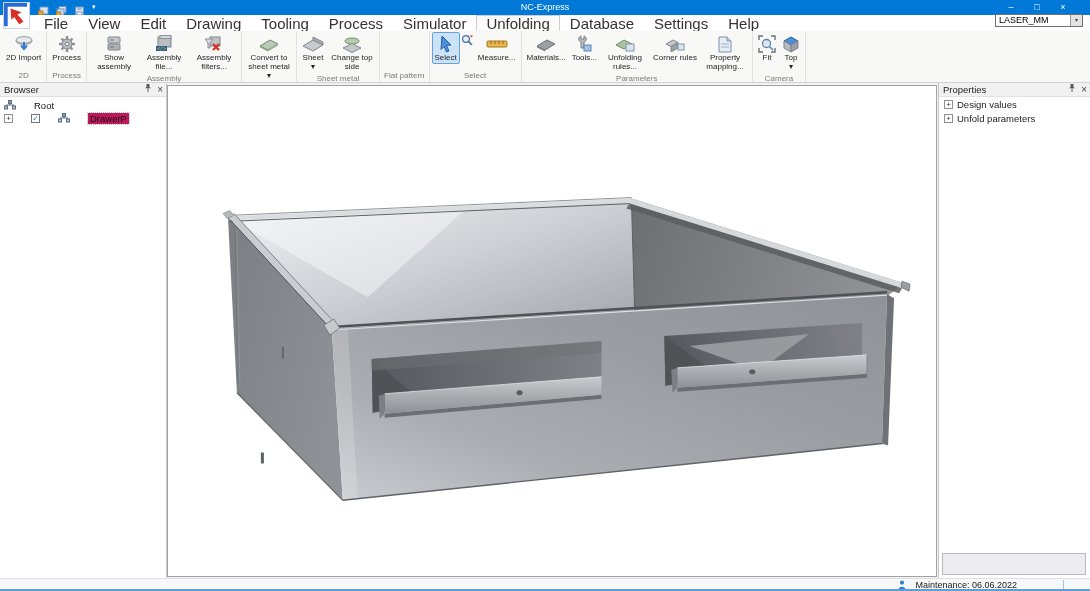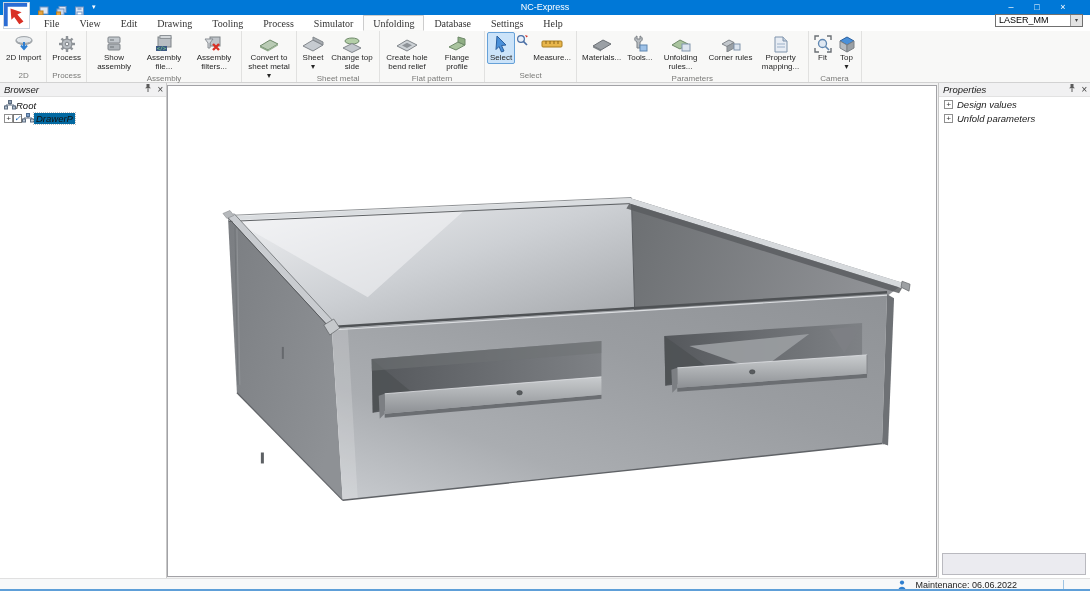--- a/index.html
+++ b/index.html
@@ -12,52 +12,52 @@
   .qat { position:absolute; left:38px; top:2px; display:flex; gap:7px; align-items:center; }
   .qat .qicon { width:11px; height:10px; display:inline-block; }
   .qat .qcaret { color:#fff; font-size:7px; line-height:10px; }
   .winctl { position:absolute; right:14px; top:0; height:15px; display:flex; }
   .winctl span { width:26px; height:15px; line-height:14px; text-align:center; color:#fff; font-size:9px; cursor:default; }
 
   .logo { position:absolute; left:3px; top:2px; width:27px; height:27px; background:#fff; border:1px solid #c9d4e0; z-index:5; }
 
   
   .tabrow { position:absolute; left:0; top:15px; width:1090px; height:16px; background:#fff; display:flex; align-items:stretch; padding-left:34px; }
-  .tab { font-size:10px; color:#333; padding:1px 9px 0; line-height:14px; cursor:default; border:1px solid transparent;font-family:Liberation Serif, serif; }
+  .tab { font-size:15px; color:#333; padding:1px 9px 0; line-height:14px; cursor:default; border:1px solid transparent; }
   .tab.active { border-color:#cdcdcd; border-bottom-color:#f8f8f7; background:#fbfbfa; }
 
   .profile-combo { position:absolute; right:7px; top:14px; width:88px; height:13px; background:#fff; border:1px solid #707070; display:flex; font-size:9px; }
   .profile-combo .val { flex:1; padding-left:3px; overflow:hidden; white-space:nowrap; }
   .profile-combo .dd { width:12px; height:11px; background:#e3e3e3; border-left:1px solid #9a9a9a; font-size:6px; line-height:11px; text-align:center; color:#444; }
 
   
   .ribbon { position:absolute; left:0; top:31px; width:1090px; height:52px; background:#f8f8f7; border-bottom:1px solid #d2d2d2; display:flex; align-items:stretch; padding:0 1px; }
   .rgroup { display:flex; flex-direction:column; border-right:1px solid #e1e1e0; padding:1px 2px 0; }
   .rbuttons { display:flex; align-items:flex-start; flex:1; }
   .rbtn { display:flex; flex-direction:column; align-items:center; padding:1px 2px 0; min-width:24px; max-width:50px; border:1px solid transparent; border-radius:2px; cursor:default; }
   .rbtn .ric { height:20px; display:flex; align-items:center; justify-content:center; }
   .rbtn .rlabel { font-size:8px; line-height:1.12; color:#262626; text-align:center; }
   .rbtn.active { background:#cbe3f9; border-color:#66a1d8; }
   .rbtn.small { min-width:13px; padding:0; }
   .rbtn.small .ric { height:14px; }
   .rgname { margin-top:auto; font-size:8px; color:#7a7a78; text-align:center; padding:1px 2px 2px; white-space:nowrap; }
 
   
-  .main { position:absolute; left:0; top:83px; width:1090px; height:495px; background:#f2f2f2;font-style:italic; }
+  .main { position:absolute; left:0; top:83px; width:1090px; height:495px; background:#f2f2f2; }
   .panel { position:absolute; top:0; bottom:0; background:#fff; }
   .browser-panel { left:0; width:167px; border-right:1px solid #c8c8c8; }
   .props-panel  { right:0; width:152px; border-left:1px solid #c8c8c8; }
   .panel-header { height:14px; background:#f1f1f2; border-bottom:1px solid #e2e2e2; display:flex; align-items:center; font-size:9.5px; color:#222; padding:0 3px 0 4px; }
   .panel-header .ph-icons { margin-left:auto; display:flex; align-items:center; gap:5px; }
   .panel-header .ph-x { font-size:10px; color:#444; line-height:10px; cursor:default; }
   .tree { padding-top:2px; }
-  .trow { display:flex; align-items:center; height:13px; font-size:9.5px; color:#111; padding-left:4px; gap:0; }
+  .trow { display:flex; align-items:center; height:13px; font-size:9.5px; color:#111; padding-left:4px; gap:18px; }
   .tbox { width:9px; height:9px; border:1px solid #8f8f8f; background:#fff; font-size:8px; line-height:7px; text-align:center; color:#333; }
   .tcheck { width:9px; height:9px; border:1px solid #777; background:#fff; font-size:8px; line-height:8px; text-align:center; color:#1a66b3; }
-  .tlabel.selected { background:#0369a1; outline:1px dotted #bdbdbd; padding:0 2px; }
+  .tlabel.selected { background:#be185d; outline:1px dotted #bdbdbd; padding:0 2px; }
   .prow { display:flex; align-items:center; height:14px; font-size:9.5px; color:#222; padding-left:5px; gap:4px; }
   .props-bottom-box { position:absolute; left:3px; right:4px; bottom:3px; height:22px; background:#ebebf0; border:1px solid #b9b9bf; }
 
   .viewport { position:absolute; left:167px; top:2px; width:770px; height:492px; background:#fff; border:1px solid #a2a2a6; }
   .viewport svg { display:block; width:100%; height:100%; }
 
   
   .statusbar { position:absolute; left:0; bottom:0; width:1090px; height:13px; background:#f7f8f9; border-top:1px solid #e0e0e0; }
   .statusbar::after { content:""; position:absolute; left:0; right:0; bottom:0; height:2px; background:#5e9fd8; }
   .status-right { position:absolute; right:4px; top:0; height:11px; display:flex; align-items:center; }
@@ -232,40 +232,20 @@
                 <ellipse cx="11" cy="5" rx="7" ry="3" fill="#b4cfa8" stroke="#6f8a6a"></ellipse>
                 <polygon points="2,12 11,7.5 20,12 11,16.5" fill="#c3c8cd" stroke="#82878c"></polygon>
               </svg>
             </span>
             <span class="rlabel">Change top side</span>
           </div>
         </div>
         <div class="rgname">Sheet metal</div>
       </div>
       <div class="rgroup">
-        <div class="rbuttons">
-          <div class="rbtn">
-            <span class="ric">
-              <svg width="22" height="16" viewBox="0 0 22 16">
-                <polygon points="1,10 11,4 21,9 11,15" fill="#cdd2d6" stroke="#82878c"></polygon>
-                <polygon points="6,9.5 11,6.7 16,9.3 11,12.1" fill="#8d9297"></polygon>
-              </svg>
-            </span>
-            <span class="rlabel">Create hole bend relief</span>
-          </div>
-          <div class="rbtn">
-            <span class="ric">
-              <svg width="20" height="16" viewBox="0 0 20 16">
-                <polygon points="2,11 11,6 18,9 9,14" fill="#a9c49e" stroke="#6f8a6a"></polygon>
-                <polygon points="11,6 18,9 18,3 11,1" fill="#8fae84" stroke="#6f8a6a"></polygon>
-              </svg>
-            </span>
-            <span class="rlabel">Flange profile</span>
-          </div>
-        </div>
         <div class="rgname">Flat pattern</div>
       </div>
       <div class="rgroup">
         <div class="rbuttons">
           <div class="rbtn active">
             <span class="ric">
               <svg width="16" height="18" viewBox="0 0 16 18">
                 <path d="M4,1 L13,10 L8.5,10.5 L11,16 L8.5,17 L6,11.5 L3,14.5 z" fill="#4a90d9" stroke="#2a5f9e"></path>
               </svg>
             </span>

